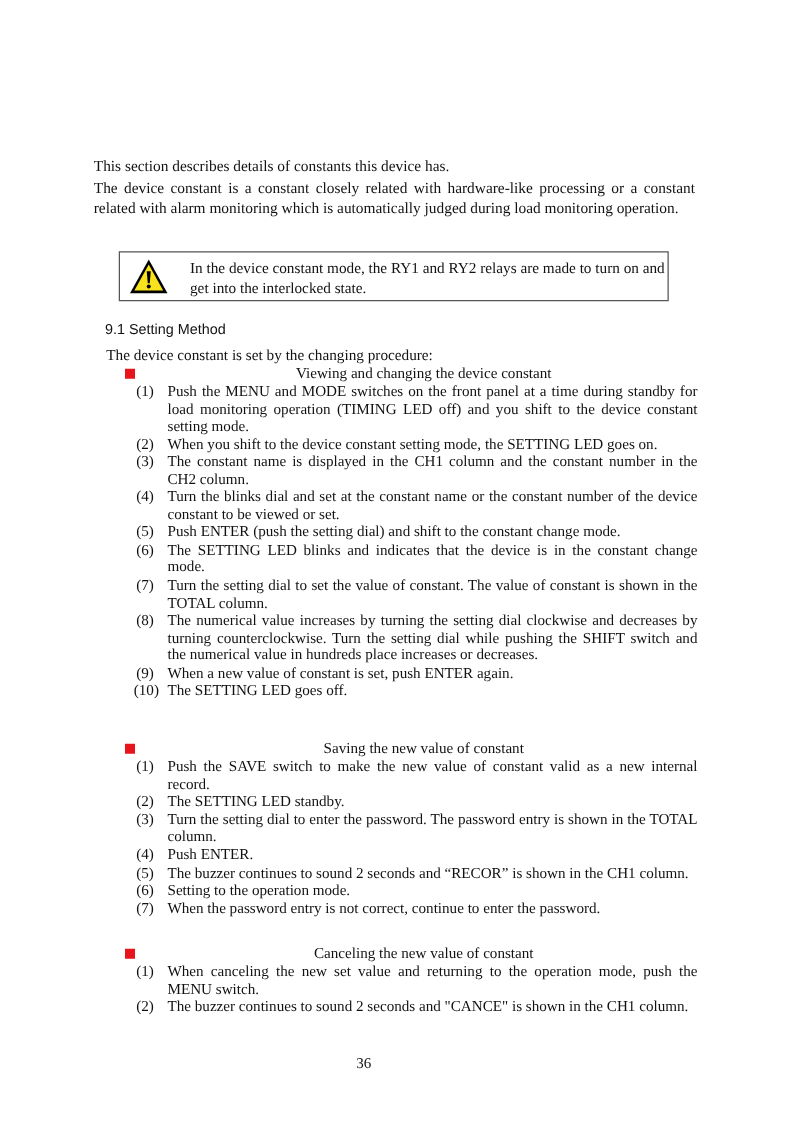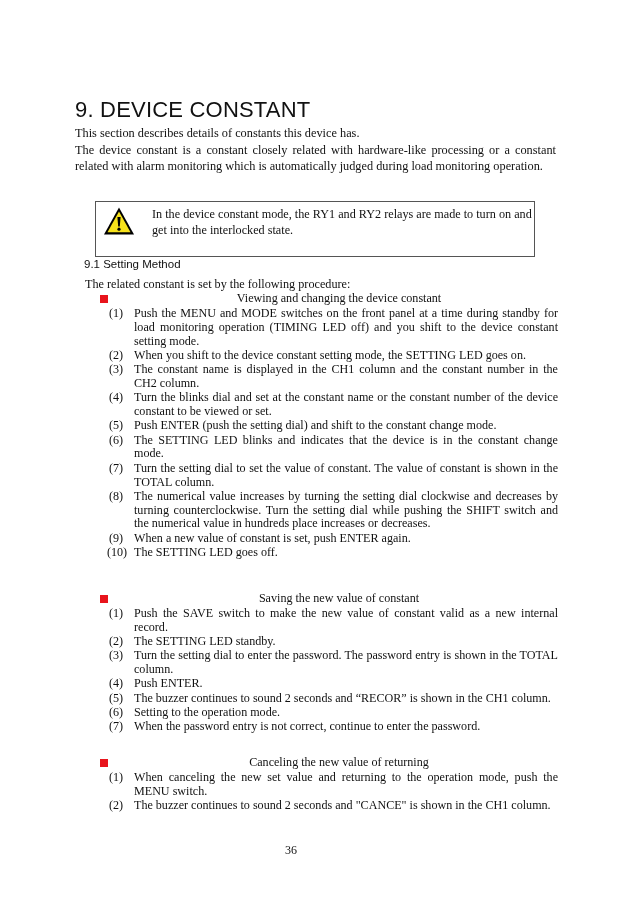--- a/index.html
+++ b/index.html
@@ -10,21 +10,21 @@
     font-family: "Liberation Sans", sans-serif; font-size: 22px; letter-spacing: 0.2px;
     color: #111; margin: 0; font-weight: normal;
   }
   .intro {
     position: absolute; left: 75px; top: 125px; width: 481px;
     font-family: "Liberation Serif", serif; font-size: 12.3px; line-height: 16.6px;
     text-align: justify;
   }
   .intro p { margin: 0; }
   .warn {
-    position: absolute; left: 95px; top: 201px; width: 440px; height: 56px;
+    position: absolute; left: 95px; top: 201px; width: 440px; height: 40px;
     border: 1px solid #555; box-sizing: border-box;
   }
   .warn-icon { position: absolute; left: 7px; top: 4px; width: 32px; height: 30px; }
   .warn-text {
     position: absolute; left: 56px; top: 4px; width: 380px;
     font-family: "Liberation Serif", serif; font-size: 12.2px; line-height: 16px;
   }
   .h2 {
     position: absolute; left: 84px; top: 258px; margin: 0;
     font-family: "Liberation Sans", sans-serif; font-size: 11.5px; font-weight: normal;
@@ -47,39 +47,38 @@
   .page-num {
     position: absolute; left: 0; width: 582px; top: 843px; text-align: center;
     font-family: "Liberation Serif", serif; font-size: 12px;
   }
 </style>
 </head>
 <body>
 
 <div class="page">
 
-  <h1 class="h1">9. DEVICE CONSTANT</h1>
 
   <div class="intro">
     <p>This section describes details of constants this device has.</p>
     <p>The device constant is a constant closely related with hardware-like processing or a constant related with alarm monitoring which is automatically judged during load monitoring operation.</p>
   </div>
 
   <div class="warn">
     <svg class="warn-icon" viewBox="0 0 32 30">
       <polygon points="16,1.5 31,28.5 1,28.5" fill="#000"></polygon>
       <polygon points="16,5.5 27.5,26.3 4.5,26.3" fill="#f7e21b"></polygon>
       <polygon points="14.4,11 17.6,11 16.8,20.5 15.2,20.5" fill="#000"></polygon>
       <circle cx="16" cy="23.2" r="1.6" fill="#000"></circle>
     </svg>
     <div class="warn-text">In the device constant mode, the RY1 and RY2 relays are made to turn on and get into the interlocked state.</div>
   </div>
 
   <h2 class="h2">9.1 Setting Method</h2>
-  <div class="lead">The related constant is set by the following procedure:</div>
+  <div class="lead">The device constant is set by the changing procedure:</div>
 
   <div class="section" style="top:292px;">
     <div class="sec-head">
       <span class="bullet" style="background: rgb(232, 20, 28);"></span>
       <span>Viewing and changing the device constant</span>
     </div>
     <ol class="steps">
       <li class="step"><span class="num">(1)</span><span>Push the MENU and MODE switches on the front panel at a time during standby for load monitoring operation (TIMING LED off) and you shift to the device constant setting mode.</span></li>
       <li class="step"><span class="num">(2)</span><span>When you shift to the device constant setting mode, the SETTING LED goes on.</span></li>
       <li class="step"><span class="num">(3)</span><span>The constant name is displayed in the CH1 column and the constant number in the CH2 column.</span></li>
@@ -105,21 +104,21 @@
       <li class="step"><span class="num">(4)</span><span>Push ENTER.</span></li>
       <li class="step"><span class="num">(5)</span><span>The buzzer continues to sound 2 seconds and “RECOR” is shown in the CH1 column.</span></li>
       <li class="step"><span class="num">(6)</span><span>Setting to the operation mode.</span></li>
       <li class="step"><span class="num">(7)</span><span>When the password entry is not correct, continue to enter the password.</span></li>
     </ol>
   </div>
 
   <div class="section" style="top:756px;">
     <div class="sec-head">
       <span class="bullet" style="background: rgb(232, 20, 28);"></span>
-      <span>Canceling the new value of returning</span>
+      <span>Canceling the new value of constant</span>
     </div>
     <ol class="steps">
       <li class="step"><span class="num">(1)</span><span>When canceling the new set value and returning to the operation mode, push the MENU switch.</span></li>
       <li class="step"><span class="num">(2)</span><span>The buzzer continues to sound 2 seconds and "CANCE" is shown in the CH1 column.</span></li>
     </ol>
   </div>
 
   <div class="page-num">36</div>
 </div>
 

